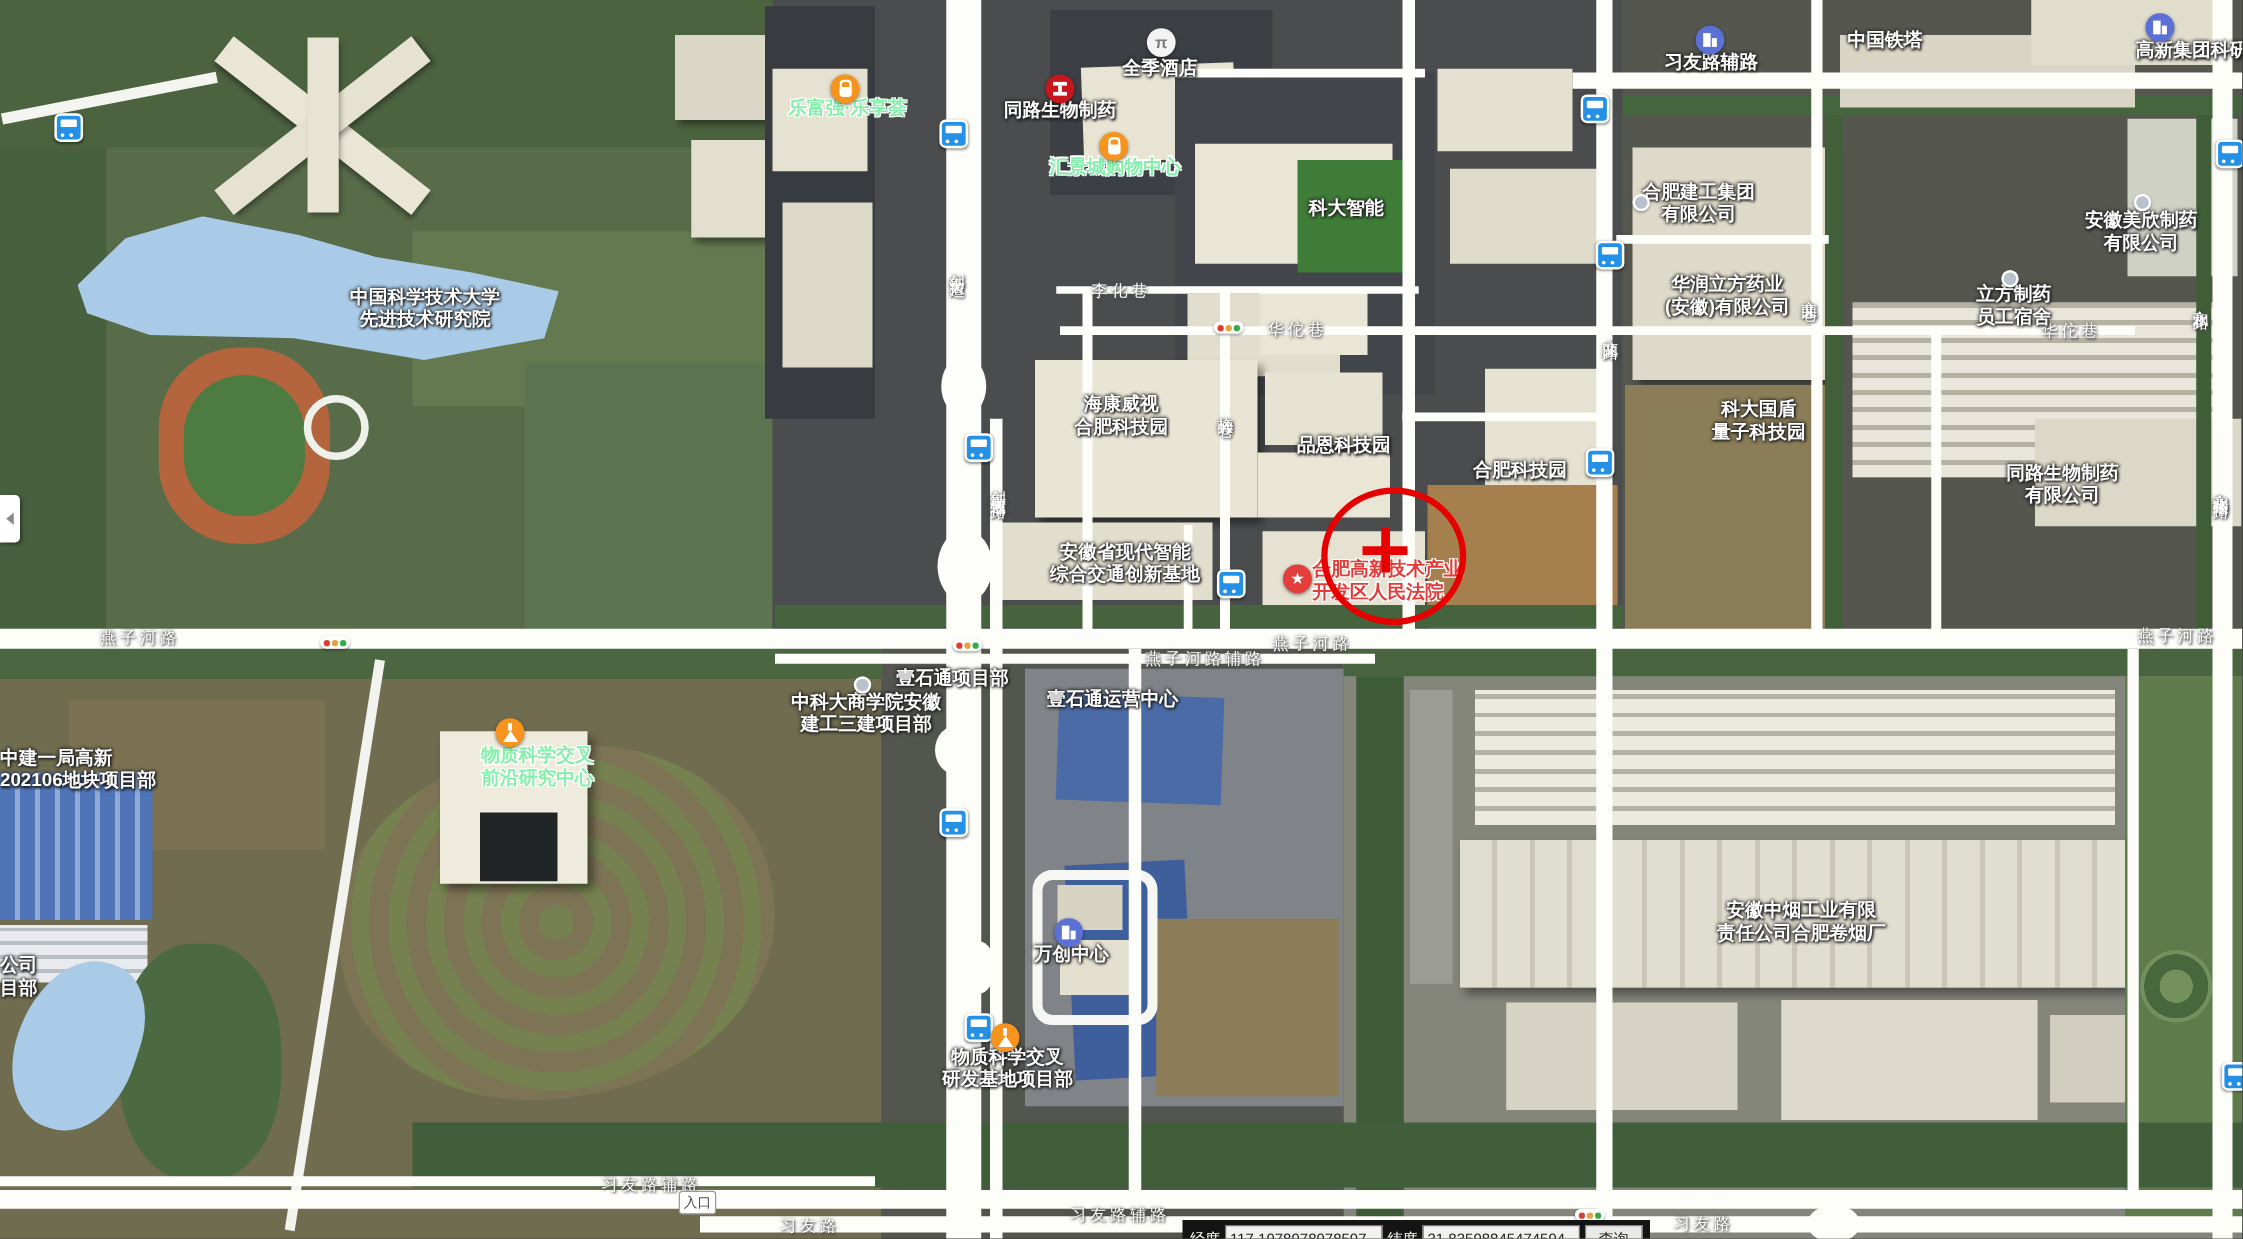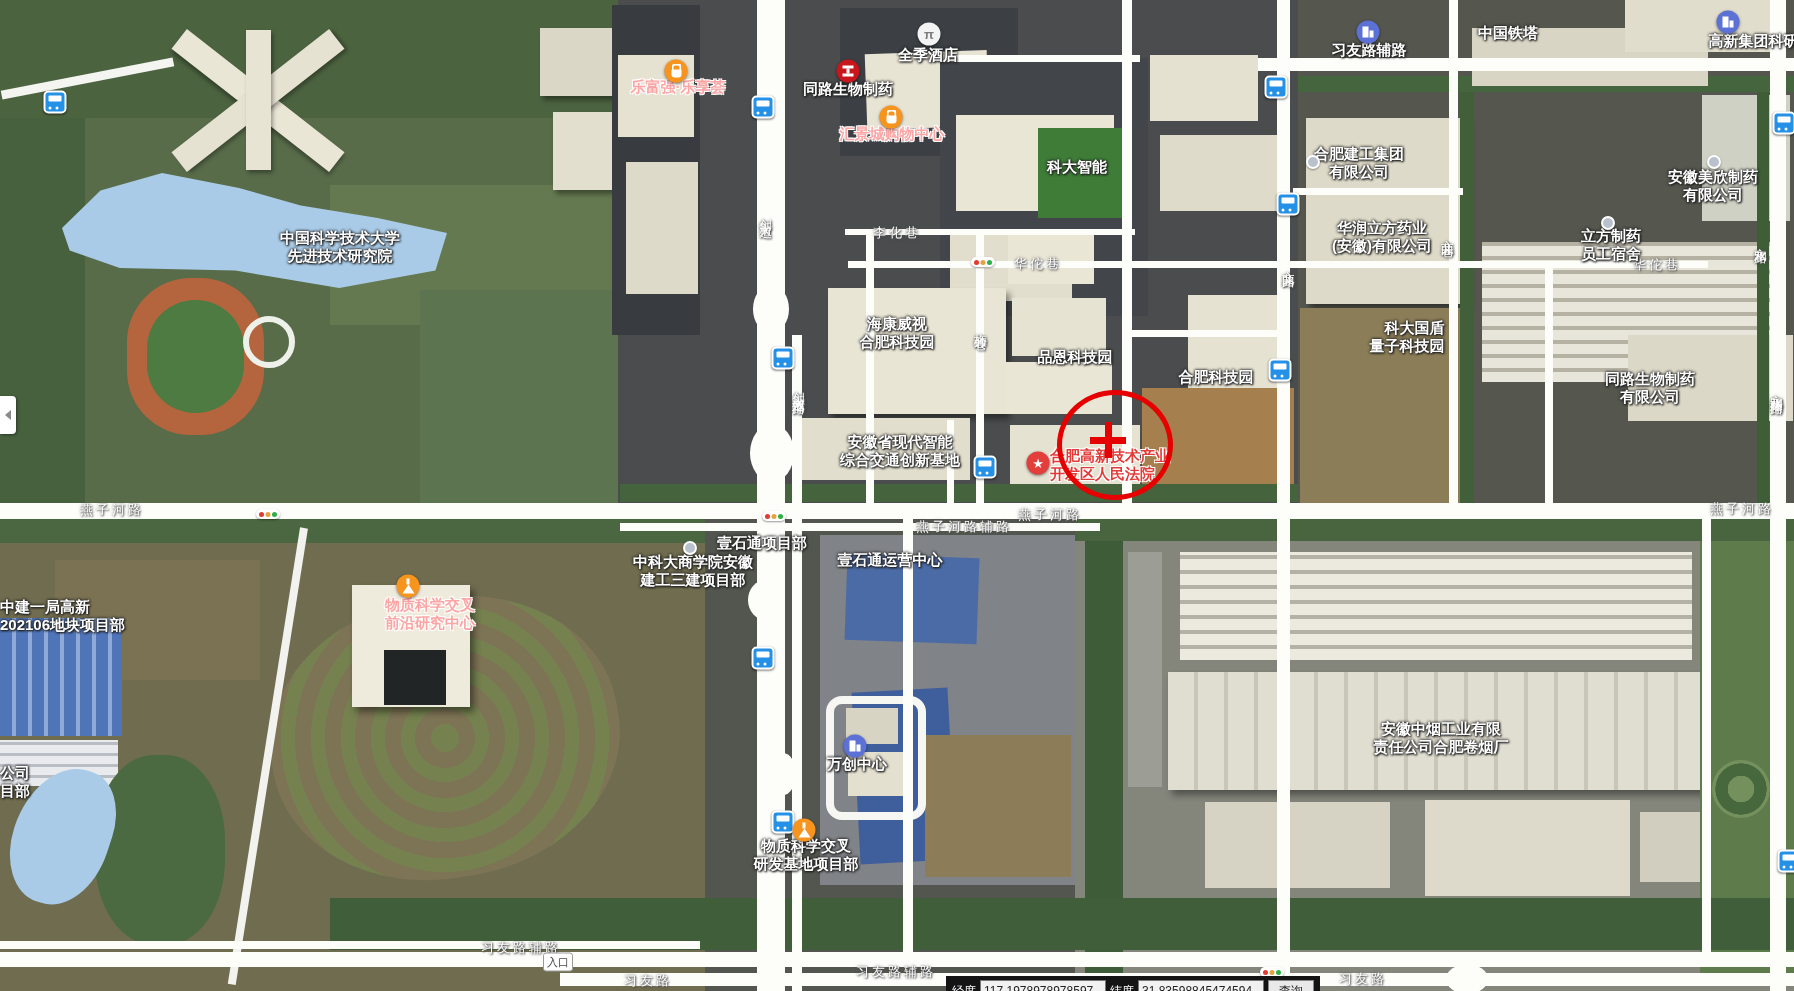--- a/index.html
+++ b/index.html
@@ -5,21 +5,21 @@
   html,body{margin:0;padding:0;background:#333;}
   #stage{position:relative;width:1794px;height:991px;overflow:hidden;background:#53564f;
          font-family:"Liberation Sans","DejaVu Sans",sans-serif;cursor:grab;}
   .patch{position:absolute;}
   .road{position:absolute;background:#fdfdfa;z-index:4;}
   
   .poi{position:absolute;z-index:31;transform:translate(-50%,-50%);text-align:center;
        font-size:15px;font-weight:600;line-height:18px;white-space:nowrap;}
   .poi.al{transform:translate(0,-50%);text-align:left;}
   .poi.white{color:#fff;text-shadow:0 0 3px #1f1f1f,0 0 3px #1f1f1f,1px 1px 2px #1f1f1f;}
-  .poi.orange{color:#fca5a5;text-shadow:-1px -1px 0 #fff,1px -1px 0 #fff,-1px 1px 0 #fff,1px 1px 0 #fff;}
+  .poi.orange{color:#86efac;text-shadow:-1px -1px 0 #fff,1px -1px 0 #fff,-1px 1px 0 #fff,1px 1px 0 #fff;}
   .poi.red{color:#e23c3a;text-shadow:-1px -1px 0 #fff,1px -1px 0 #fff,-1px 1px 0 #fff,1px 1px 0 #fff;}
   .road-label{position:absolute;z-index:20;transform:translate(-50%,-50%);color:#fff;font-size:13px;
        font-weight:500;letter-spacing:3px;white-space:nowrap;text-shadow:0 0 3px #4a4a4a,1px 1px 2px #4a4a4a;}
   .road-label.v{writing-mode:vertical-rl;letter-spacing:2px;}
   
   .icon{position:absolute;z-index:32;transform:translate(-50%,-50%);width:23px;height:23px;border-radius:50%;
         display:flex;align-items:center;justify-content:center;box-shadow:0 1px 3px rgba(0,0,0,.5);
         color:#fff;font-size:13px;font-weight:700;}
   .icon-bag,.icon-flask{background:#f7941e;}
   .icon-bag::before{content:"";width:10px;height:8px;background:#fff;border-radius:1px 1px 3px 3px;margin-top:4px;}
@@ -222,21 +222,21 @@
       <div class="poi white" style="left: 897px; top: 333px;">
         <div>海康威视</div>
         <div>合肥科技园</div>
       </div>
       <div class="poi white" style="left: 1075px; top: 357px;">
         <div>品恩科技园</div>
       </div>
       <div class="poi white" style="left: 1216px; top: 377px;">
         <div>合肥科技园</div>
       </div>
-      <div class="poi white" style="left: 1407px; top: 337px; text-align: right;">
+      <div class="poi white" style="left: 1407px; top: 337px;">
         <div>科大国盾</div>
         <div>量子科技园</div>
       </div>
       <div class="poi white" style="left: 1650px; top: 388px;">
         <div>同路生物制药</div>
         <div>有限公司</div>
       </div>
       <div class="poi white" style="left: 900px; top: 451px;">
         <div>安徽省现代智能</div>
         <div>综合交通创新基地</div>

